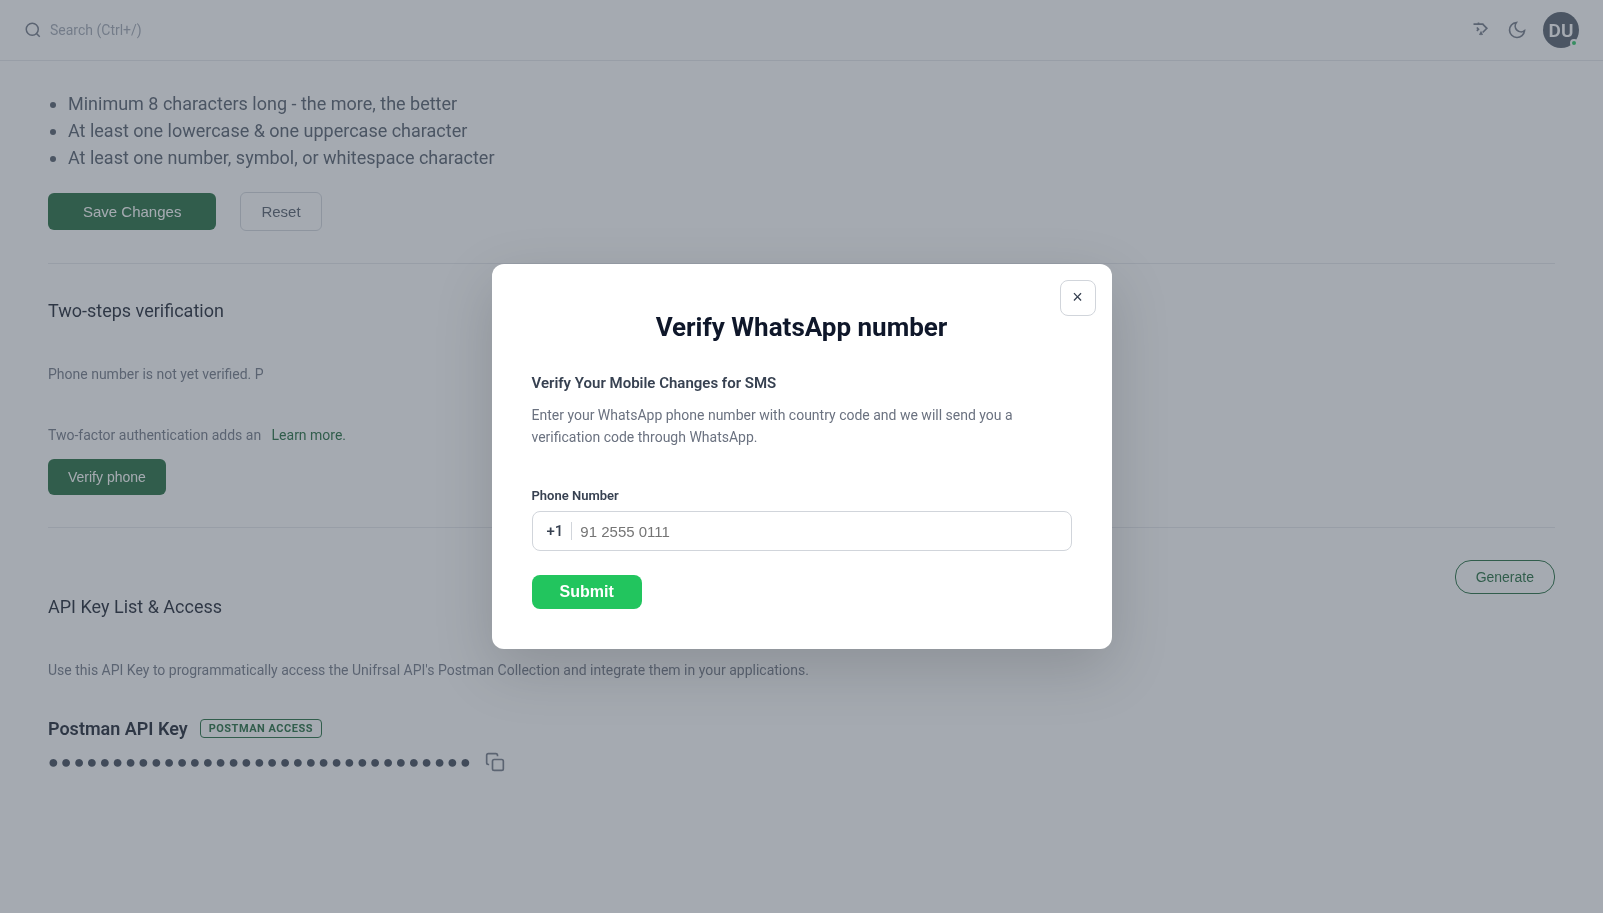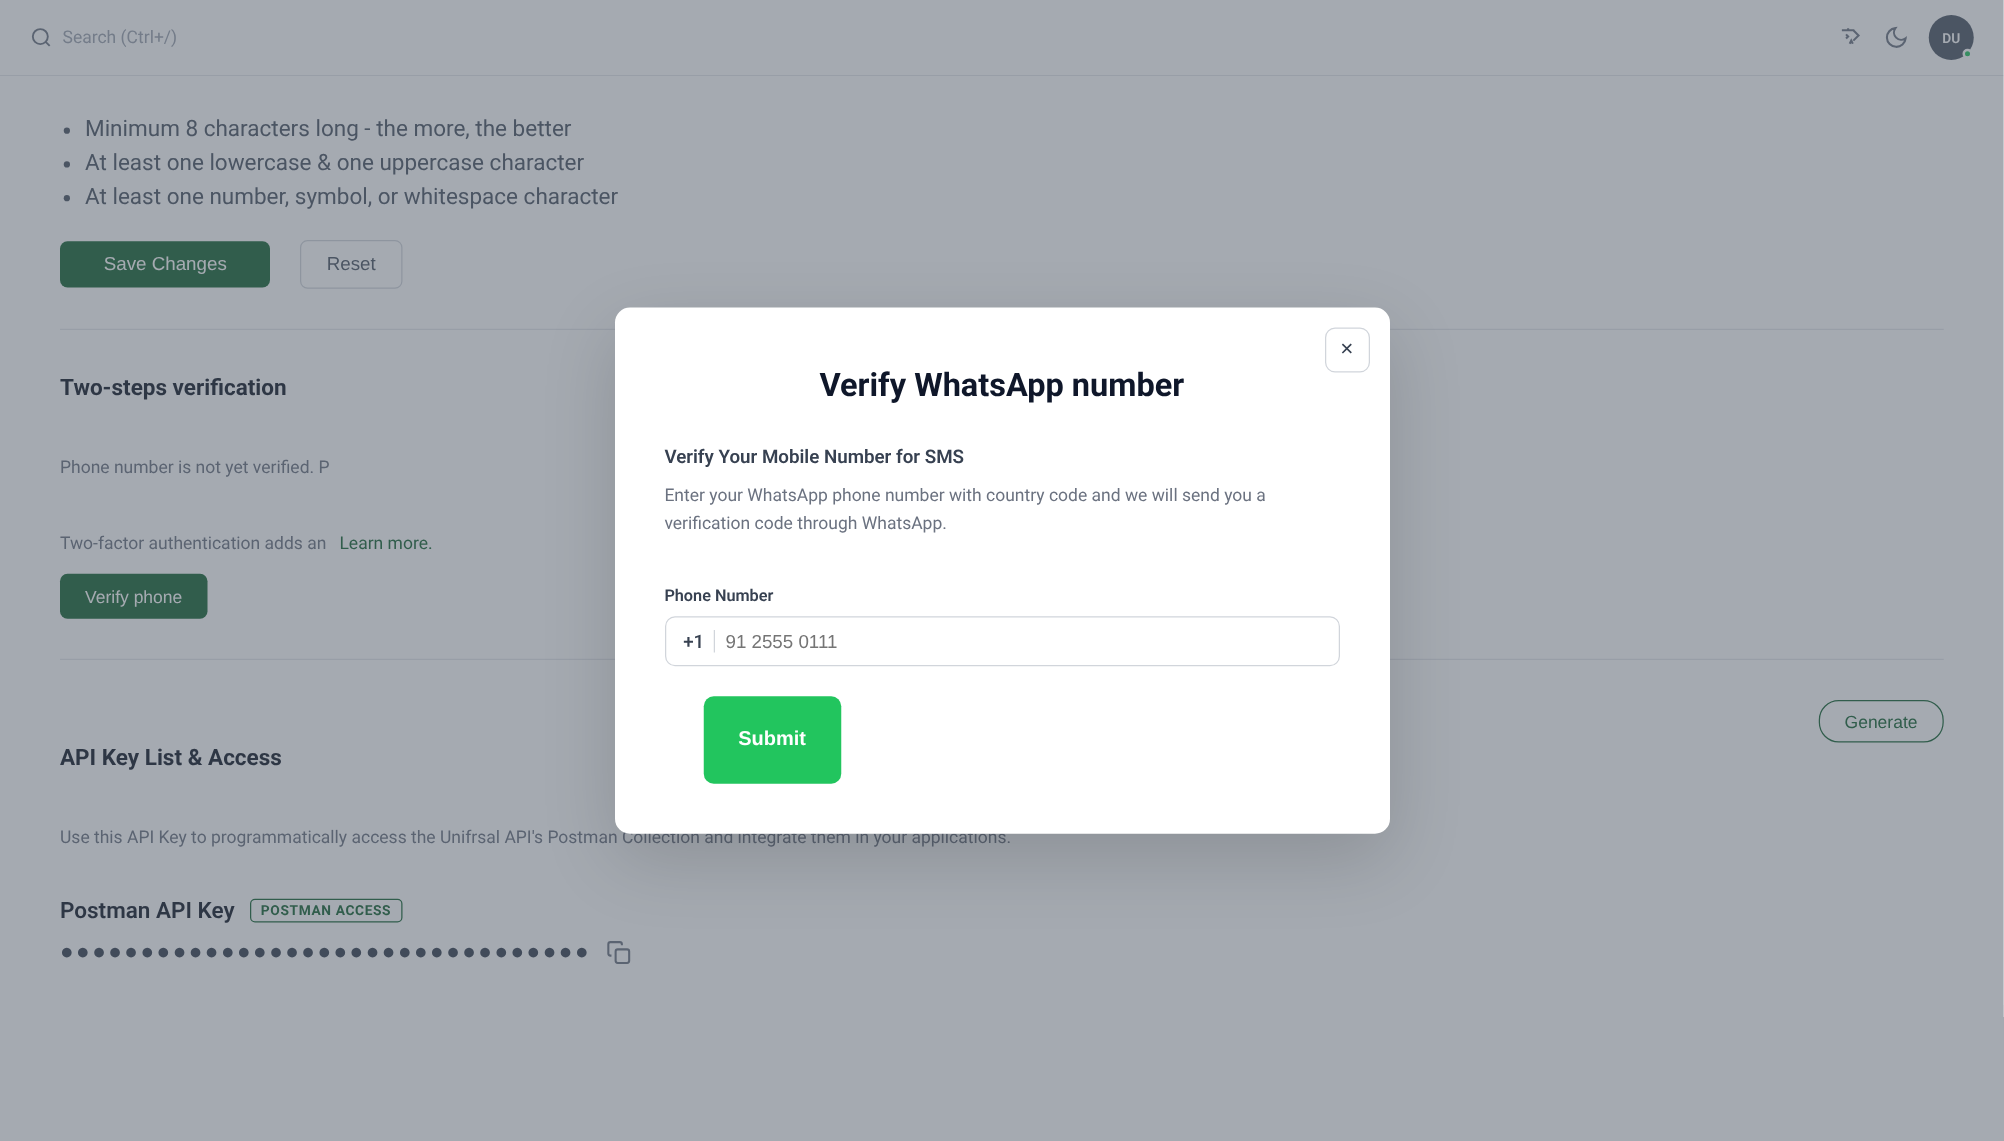--- a/index.html
+++ b/index.html
@@ -60,21 +60,21 @@
 
     .avatar {
       width: 36px;
       height: 36px;
       border-radius: 50%;
       background: #4b5563;
       display: flex;
       align-items: center;
       justify-content: center;
       color: #fff;
-      font-size: 11px;
+      font-size: 19px;
       font-weight: 600;
       position: relative;
     }
 
     .avatar-dot {
       position: absolute;
       bottom: 1px;
       right: 1px;
       width: 8px;
       height: 8px;
@@ -124,21 +124,21 @@
     }
 
     .section-divider {
       border: none;
       border-top: 1px solid #e5e7eb;
       margin: 32px 0;
     }
 
     .section-title {
       font-size: 18px;
-      font-weight: 700;
+      font-weight: 400;
       color: #111827;
       margin-bottom: 8px;
       margin-top: 36px;
     }
 
     .section-desc {
       font-size: 14px;
       color: #6b7280;
       margin-bottom: 16px;
       margin-top: 45px;
@@ -322,25 +322,24 @@
       color: #9ca3af;
       flex: 1;
       background: transparent;
     }
 
     .btn-submit {
       background: #22c55e;
       color: #fff;
       border: none;
       border-radius: 8px;
-      padding: 26px 28px;
+      padding: 8px 28px;
       font-size: 16px;
       font-weight: 600;
       cursor: pointer;
-      margin-left: 31px;
     }
   </style>
 </head>
 <body>
 
 <div class="page-bg">
 
   <div class="topbar">
     <div class="search-area">
       <svg class="search-icon-svg" viewBox="0 0 24 24" fill="none" stroke="currentColor" stroke-width="2">
@@ -418,21 +417,21 @@
 
 <div class="overlay">
 
   <div class="modal">
     <button class="modal-close">
       <span>×</span>
     </button>
 
     <div class="modal-title">Verify WhatsApp number</div>
 
-    <div class="modal-subtitle">Verify Your Mobile Number for SMS</div>
+    <div class="modal-subtitle">Verify Your Mobile Changes for SMS</div>
     <div class="modal-description">Enter your WhatsApp phone number with country code and we will send you a verification code through WhatsApp.</div>
 
     <label class="form-label">Phone Number</label>
     <div class="phone-input-wrapper">
       <span class="country-code">+1</span>
       <input class="phone-input" type="tel" placeholder="91 2555 0111" style="">
     </div>
 
     <button class="btn-submit">Submit</button>
   </div>

